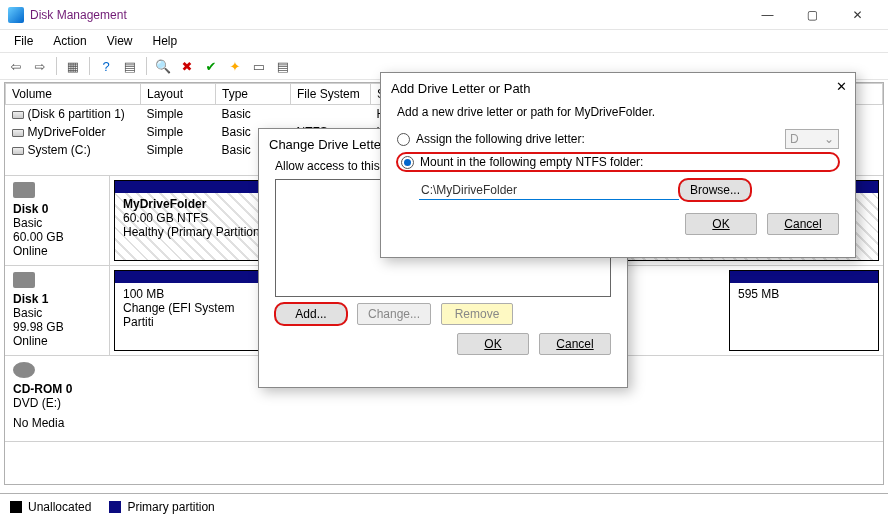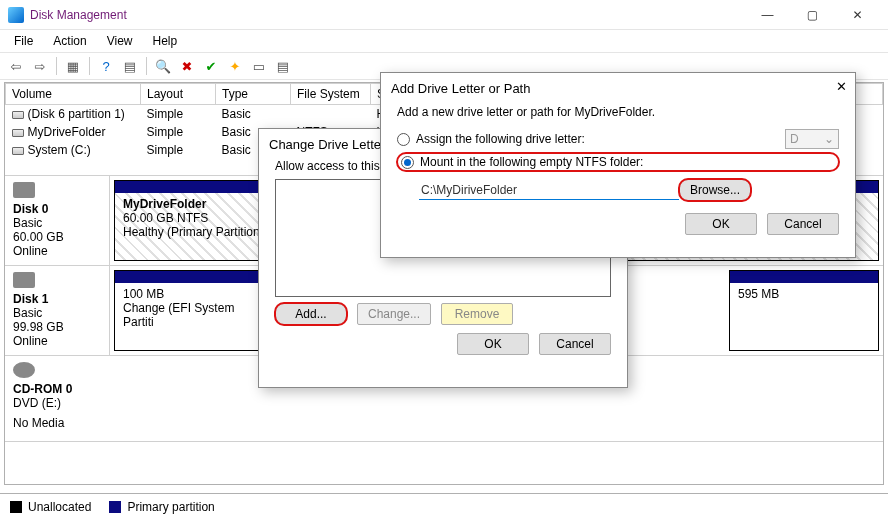--- a/index.html
+++ b/index.html
@@ -40,21 +40,21 @@
   .dlgbtn { min-width: 72px; height: 22px; border: 1px solid #adadad; background: #e1e1e1; border-radius: 2px; display: inline-flex; align-items: center; justify-content: center; padding: 0 10px; }
   #dlg-change { top: 128px; left: 258px; width: 370px; height: 260px; }
   #dlg-add { top: 72px; left: 380px; width: 476px; height: 186px; z-index: 5; }
   .listbox { border: 1px solid #666; height: 118px; margin: 6px 16px 6px 16px; background: #fff; }
   .radio { display: flex; align-items: center; gap: 6px; margin: 4px 0; }
   .radio .dot { width: 13px; height: 13px; border: 1px solid #555; border-radius: 50%; display: inline-flex; align-items: center; justify-content: center; }
   .radio.sel .dot::after { content: ""; width: 7px; height: 7px; background: #0066cc; border-radius: 50%; }
   .selectbox { width: 54px; height: 20px; border: 1px solid #adadad; color: #999; display: inline-flex; align-items: center; justify-content: space-between; padding: 0 4px; background: #f3f3f3; }
   .textfield { border: none; border-bottom: 1px solid #0078d7; padding: 2px 2px; width: 260px; color: #333; background: transparent; }
   .hl-red { outline: 2px solid #d11; outline-offset: -1px; border-radius: 9px; }
-  .dlgrow { display: flex; justify-content: flex-end; gap: 10px; padding: 8px 16px; }
+  .dlgrow { display: flex; justify-content: flex-end; gap: 10px; padding: 8px 16px; text-decoration: underline; }
   b.diskname { font-weight: 600; }
 </style>
 </head>
 <body>
 
 <div class="titlebar">
   <div class="icon"></div>
   <div class="title">Disk Management</div>
   <div class="winbtns">
     <div class="winbtn">—</div>

